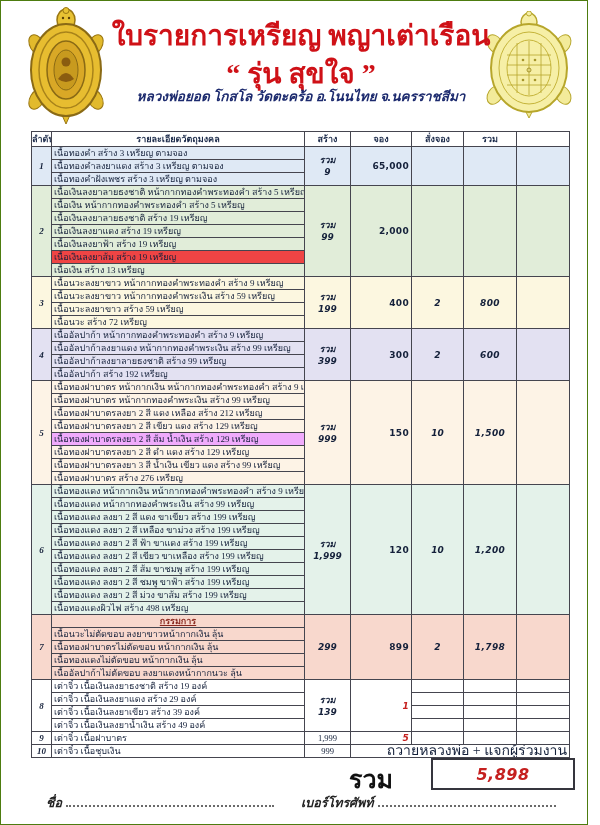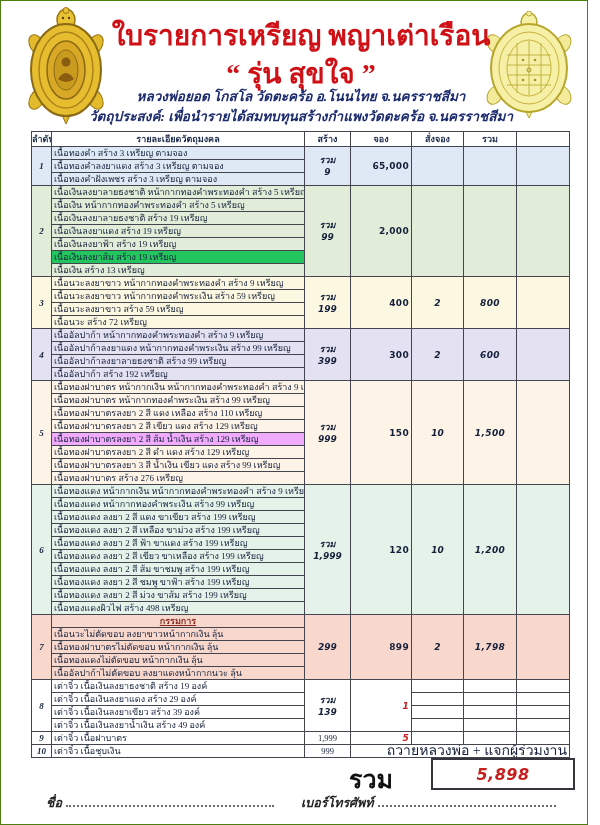--- a/index.html
+++ b/index.html
@@ -104,21 +104,20 @@
         <circle cx="56" cy="49" r="1.3" fill="#a5942a"></circle>
       <circle cx="44" cy="69" r="1.3" fill="#a5942a"></circle>
         <circle cx="56" cy="69" r="1.3" fill="#a5942a"></circle>
       <circle cx="50" cy="59" r="2" fill="none" stroke="#a5942a"></circle>
     </svg>
   </div>
 
   <div class="hdr-title">ใบรายการเหรียญ พญาเต่าเรือน</div>
   <div class="hdr-sub">“ รุ่น สุขใจ ”</div>
   <div class="hdr-line1">หลวงพ่อยอด โกสโล วัดตะคร้อ อ.โนนไทย จ.นครราชสีมา</div>
-  <div class="hdr-line2">วัตถุประสงค์:  เพื่อนำรายได้สมทบทุนสร้างกำแพงวัดตะคร้อ จ.นครราชสีมา</div>
 
   <table class="order">
     <colgroup>
       <col style="width:20px">
         <col style="width:253px">
         <col style="width:46px">
       <col style="width:61px">
         <col style="width:52px">
         <col style="width:53px">
         <col style="width:53px">
@@ -170,21 +169,21 @@
         </tr>
         <tr style="background-color: rgb(225, 237, 217);">
           <td class="detail">เนื้อเงินลงยาลายธงชาติ   สร้าง 19 เหรียญ</td>
         </tr>
         <tr style="background-color: rgb(225, 237, 217);">
           <td class="detail">เนื้อเงินลงยาแดง   สร้าง 19 เหรียญ</td>
         </tr>
         <tr style="background-color: rgb(225, 237, 217);">
           <td class="detail">เนื้อเงินลงยาฟ้า   สร้าง 19 เหรียญ</td>
         </tr>
-        <tr style="background-color: #22c55e;">
+        <tr style="background-color: #ef4444;">
           <td class="detail">เนื้อเงินลงยาส้ม   สร้าง 19 เหรียญ</td>
         </tr>
         <tr style="background-color: rgb(225, 237, 217);">
           <td class="detail">เนื้อเงิน   สร้าง 13 เหรียญ</td>
         </tr>
         <tr style="background-color: rgb(252, 247, 224);">
           <td class="no-cell" rowspan="4">3</td>
           <td class="detail">เนื้อนวะลงยาขาว หน้ากากทองคำพระทองคำ   สร้าง 9 เหรียญ</td>
           <td class="made-cell" rowspan="4">
             <div>รวม</div>
@@ -234,21 +233,21 @@
           </td>
           <td class="price-cell dark" rowspan="8">150</td>
           <td class="order-cell" rowspan="8">10</td>
           <td class="total-cell" rowspan="8">1,500</td>
           <td class="extra-cell" rowspan="8"></td>
         </tr>
         <tr style="background-color: rgb(253, 243, 230);">
           <td class="detail">เนื้อทองฝาบาตร หน้ากากทองคำพระเงิน   สร้าง 99 เหรียญ</td>
         </tr>
         <tr style="background-color: rgb(253, 243, 230);">
-          <td class="detail">เนื้อทองฝาบาตรลงยา 2 สี แดง เหลือง   สร้าง 110 เหรียญ</td>
+          <td class="detail">เนื้อทองฝาบาตรลงยา 2 สี แดง เหลือง   สร้าง 212 เหรียญ</td>
         </tr>
         <tr style="background-color: rgb(253, 243, 230);">
           <td class="detail">เนื้อทองฝาบาตรลงยา 2 สี เขียว แดง   สร้าง 129 เหรียญ</td>
         </tr>
         <tr style="background-color: #f0abfc;">
           <td class="detail">เนื้อทองฝาบาตรลงยา 2 สี ส้ม น้ำเงิน   สร้าง 129 เหรียญ</td>
         </tr>
         <tr style="background-color: rgb(253, 243, 230);">
           <td class="detail">เนื้อทองฝาบาตรลงยา 2 สี ดำ แดง   สร้าง 129 เหรียญ</td>
         </tr>

